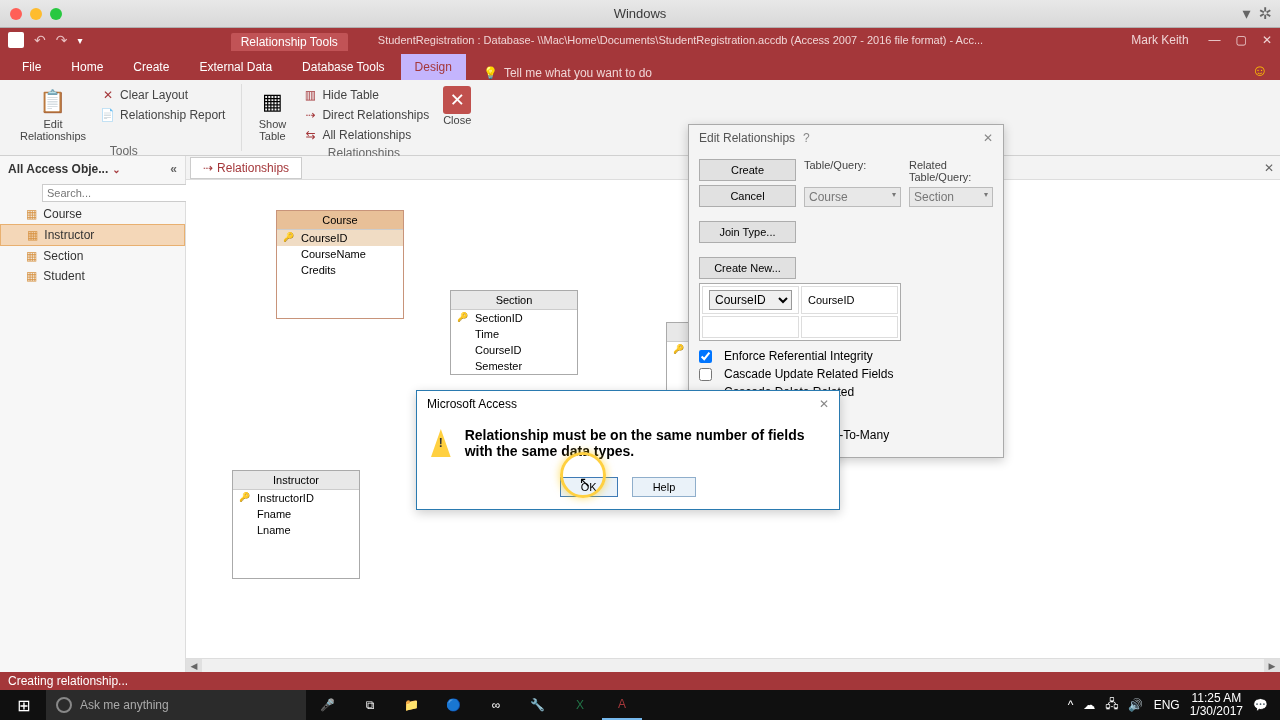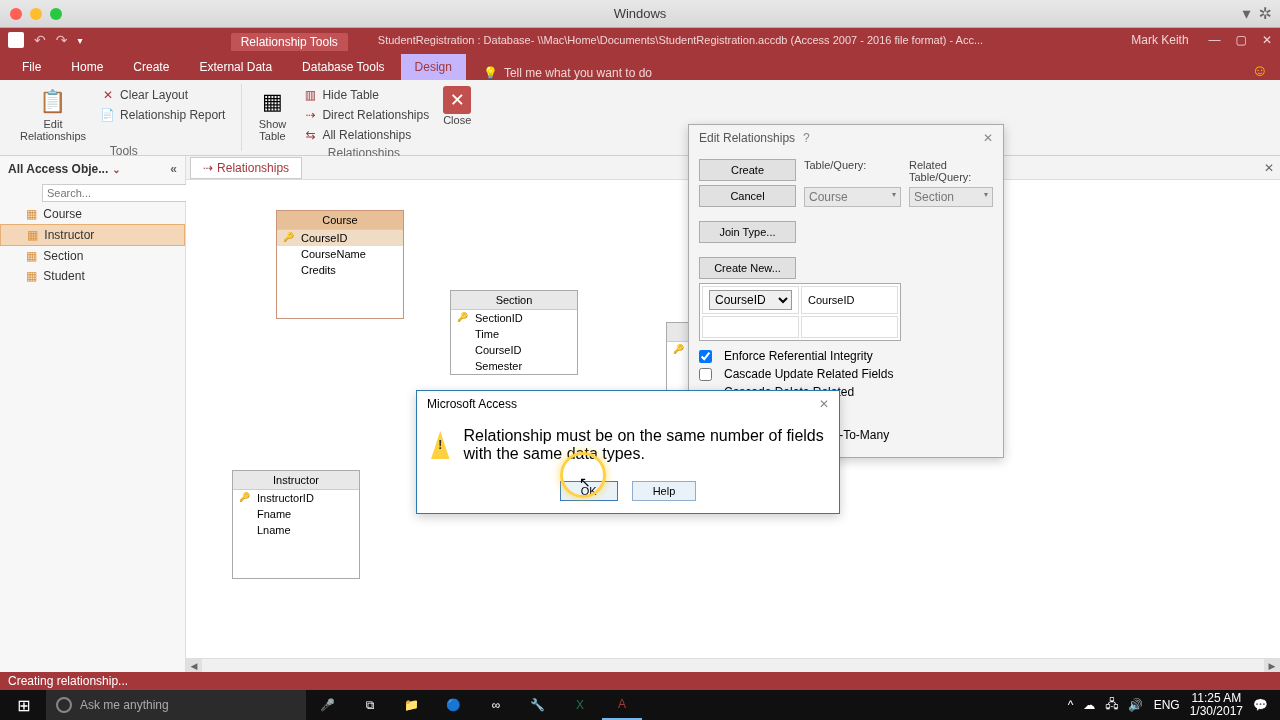--- a/index.html
+++ b/index.html
@@ -360,21 +360,21 @@
   </div>
 </div>
 
 <div class="dialog alert">
   <div class="atitle">
     <span>Microsoft Access</span>
     <span class="dclose" style="margin-left:auto;">✕</span>
   </div>
   <div class="abody">
     <div class="warn-icon">!</div>
-    <div style="font-size:16px;">Relationship must be on the same number of fields with the same data types.</div>
+    <div style="font-size:14px;font-weight:bold;">Relationship must be on the same number of fields with the same data types.</div>
   </div>
   <div class="abtns">
     <button class="abtn ok">OK</button>
     <button class="abtn">Help</button>
   </div>
 </div>
 
 <div class="ring" style="top:452px; left:560px;"></div>
 <div class="cursor" style="top:474px; left:579px;">↖</div>
 

